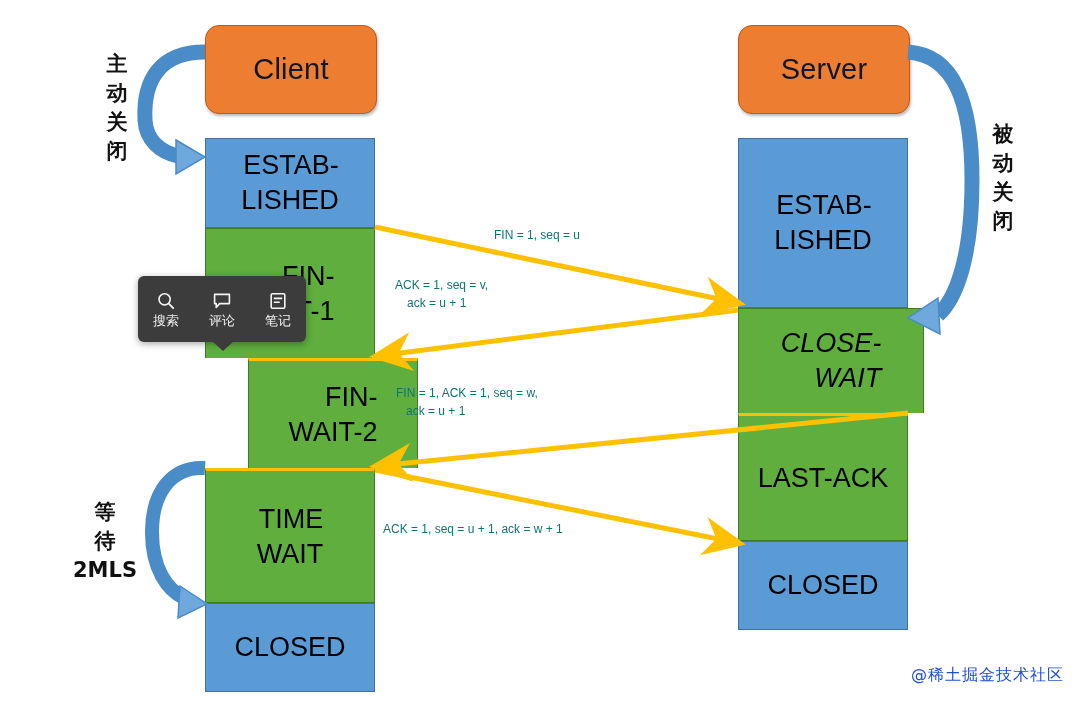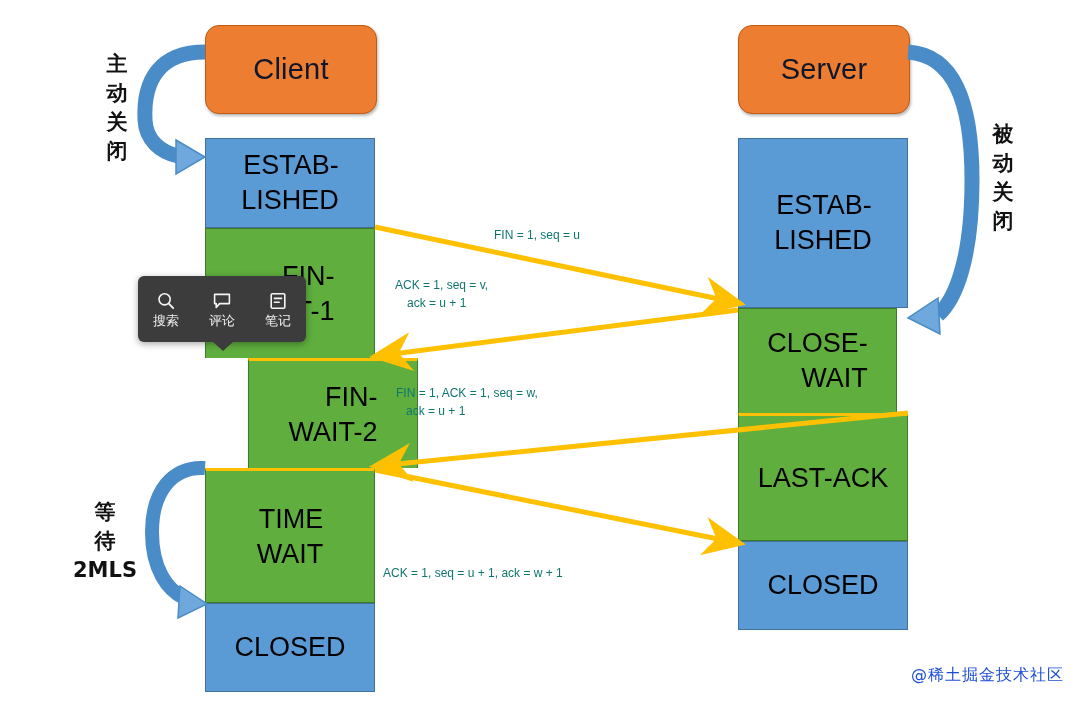--- a/index.html
+++ b/index.html
@@ -175,21 +175,21 @@
       <span style="white-space:pre-line;">CLOSED</span>
     </div>
   </div>
 
   <div class="state-col">
     <div class="state-box blue" style="left:738px; top:138px; width:170px; height:170px;">
       <span style="white-space:pre-line;">ESTAB-
 LISHED</span>
     </div>
 
-    <div class="state-box green top-edge" style="left:738px; top:308px; width:159px; height:105px;">
+    <div class="state-box green top-edge" style="left:738px; top:308px; width:186px; height:105px;font-style:italic;">
       <span style="white-space:pre-line;">CLOSE-
 WAIT</span>
     </div>
 
     <div class="state-box green bot-edge divider-top" style="left:738px; top:413px; width:170px; height:128px;">
       <span style="white-space:pre-line;">LAST-ACK</span>
     </div>
 
     <div class="state-box blue" style="left:738px; top:541px; width:170px; height:89px;">
       <span style="white-space:pre-line;">CLOSED</span>
@@ -255,21 +255,21 @@
   <div class="msg-label" style="left:395px; top:276px;">
     <div>ACK = 1, seq = v,</div>
     <div style="padding-left:12px;">ack = u + 1</div>
   </div>
 
   <div class="msg-label" style="left:396px; top:384px;">
     <div>FIN = 1, ACK = 1, seq = w,</div>
     <div style="padding-left:10px;">ack = u + 1</div>
   </div>
 
-  <div class="msg-label" style="left:383px; top:564px;">
+  <div class="msg-label" style="left:383px; top:520px;">
     <span>ACK = 1, seq = u + 1, ack = w + 1</span>
   </div>
 
   <div class="popup">
     <div class="popup-item">
       <svg class="pi-icon" viewBox="0 0 20 20">
         <circle cx="8.6" cy="8.3" r="5.6" fill="none" stroke="#f5f5f5" stroke-width="1.6"></circle>
         <line x1="12.8" y1="12.6" x2="17.2" y2="17.2" stroke="#f5f5f5" stroke-width="1.8" stroke-linecap="round"></line>
       </svg>
       <span class="pi-label">搜索</span>

